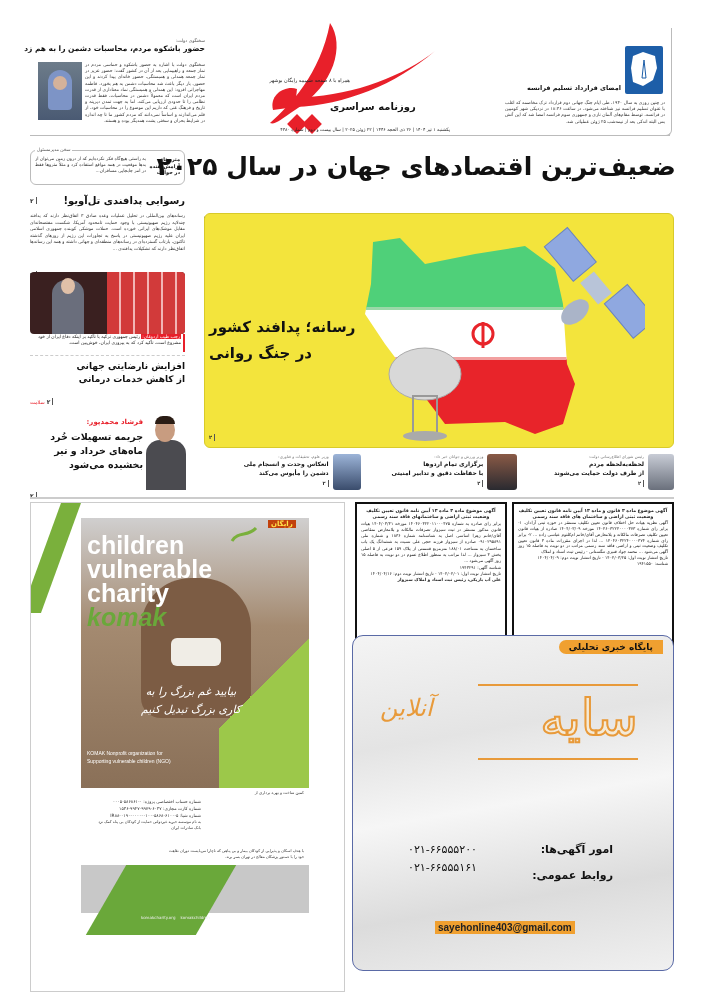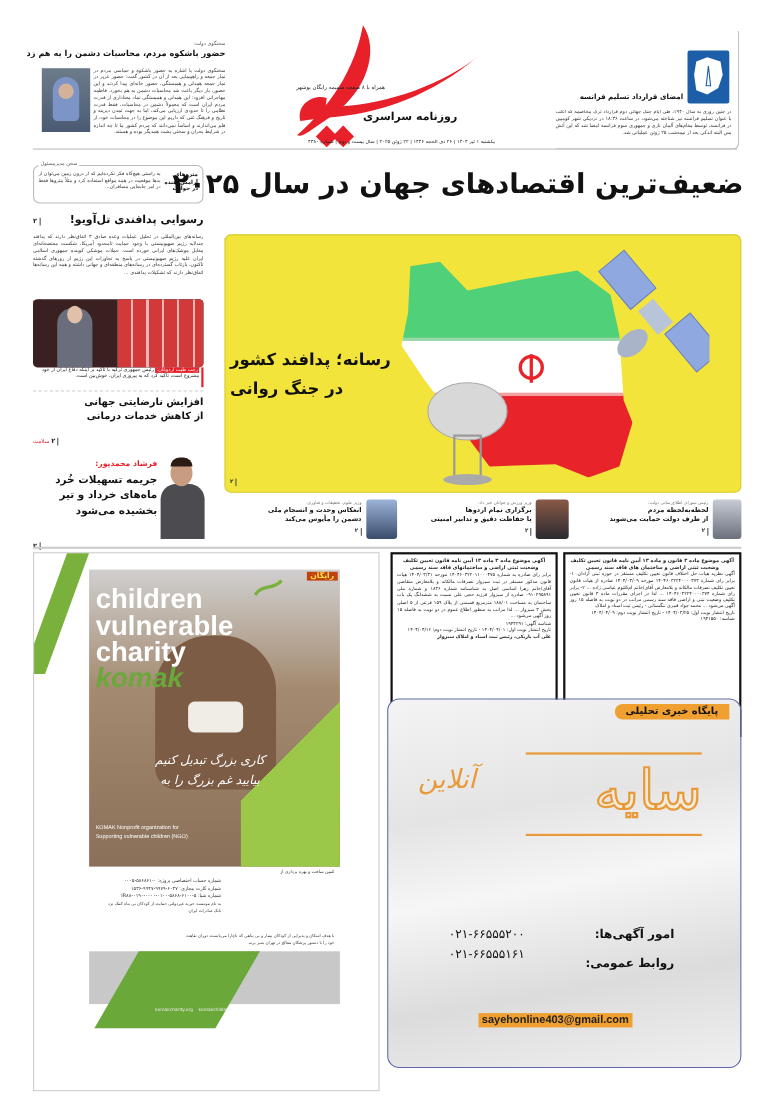--- a/index.html
+++ b/index.html
@@ -172,35 +172,35 @@
   <div class="hl">علی آب باریکی، رئیس ثبت اسناد و املاک سبزوار</div>
 </div>
 
 <div class="abs" style="left:30px;top:502px;width:315px;height:490px;border:1.5px solid #ccc;overflow:hidden;background:#fff;">
   <div class="abs" style="left:50px;top:15px;width:228px;height:270px;background:linear-gradient(180deg,#d0cfcf 0%,#a48a70 40%,#8a7058 100%);">
     <div style="position:absolute;left:60px;top:60px;width:110px;height:140px;border-radius:50px 50px 20px 20px;background:#7c5c44;"></div>
     <div style="position:absolute;left:90px;top:120px;width:50px;height:28px;border-radius:6px;background:#f0ede6;"></div>
     <div style="position:absolute;right:0;top:110px;width:90px;height:160px;background:linear-gradient(135deg,transparent 40%,#9cc84a 40%);"></div>
   </div>
   <div class="abs" style="left:10px;top:0;width:20px;height:110px;background:#7ab03c;transform:skewX(-20deg);"></div>
-  <div class="abs hl" style="left:248px;top:17px;background:#c2410c;color:#ffe34a;font-size:7px;padding:0 3px;">رایگان</div>
+  <div class="abs hl" style="left:237px;top:17px;background:#c2410c;color:#ffe34a;font-size:7px;padding:0 3px;">رایگان</div>
   <div class="abs" style="left:195px;top:22px;width:35px;height:20px;">
     <svg width="35" height="20" viewBox="0 0 35 20">
         <path d="M6 16 C12 6 22 12 30 3" stroke="#7ab03c" stroke-width="3" fill="none"></path>
       </svg>
   </div>
   <div class="abs hl" style="left:56px;top:30px;direction:ltr;text-align:left;font-family:'Liberation Sans',sans-serif;font-size:25px;line-height:24px;color:#fff;">
     <div>children</div>
     <div>vulnerable</div>
     <div>charity</div>
     <div style="color:#6aa83a;font-style:italic;">komak</div>
   </div>
   <div class="abs" style="left:60px;top:180px;width:200px;font-family:'DejaVu Serif',serif;font-style:italic;font-size:11px;line-height:18px;color:#fff;text-align:center;">
+    <div>بیایید غم بزرگ را به</div>
     <div>کاری بزرگ تبدیل کنیم</div>
-    <div>بیایید غم بزرگ را به</div>
   </div>
   <div class="abs" style="left:56px;top:246px;direction:ltr;text-align:left;font-family:'Liberation Sans',sans-serif;font-size:5px;line-height:8px;color:#fff;">
     <div>KOMAK Nonprofit organization for</div>
     <div>Supporting vulnerable children (NGO)</div>
   </div>
   <div class="abs" style="right:40px;top:287px;font-size:4px;color:#333;">کمین ساخت و بهره برداری از</div>
   <div class="abs" style="left:65px;top:295px;width:105px;font-size:4.4px;line-height:7px;color:#333;">
     <div>شماره حساب اختصاصی پروژه: ۰-۵۸۶۸۶۱-۰۰۰۵</div>
     <div>شماره کارت مجازی: ۶۰۳۷-۹۹۷۹-۹۹۴۷-۱۵۳۶</div>
     <div>شماره شبا: IR۸۸-۰۱۹۰-۰۰۰۰-۰۱۰۰-۵۸۶۸-۶۱۰۰-۵</div>

